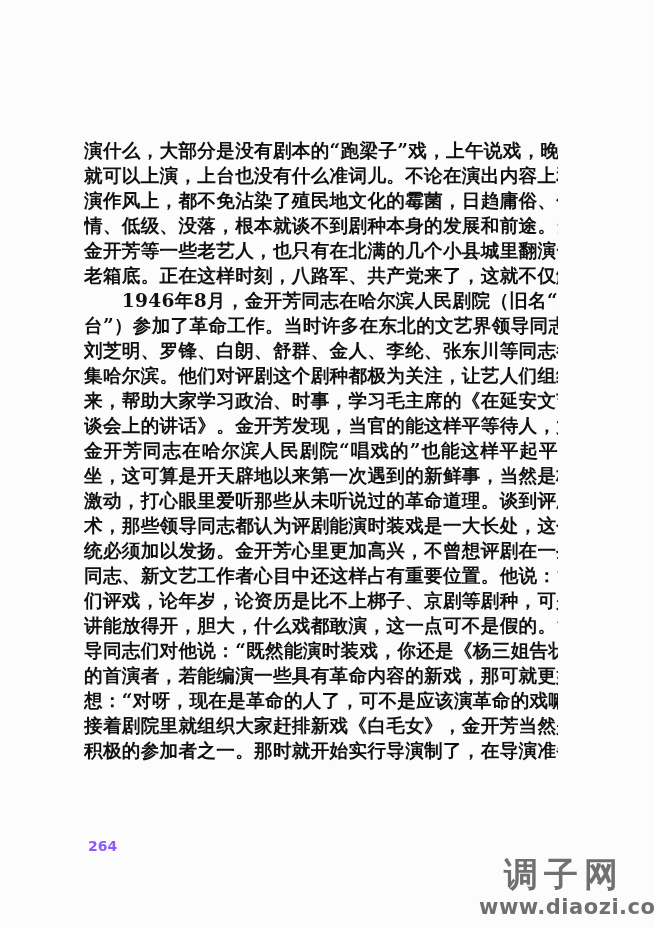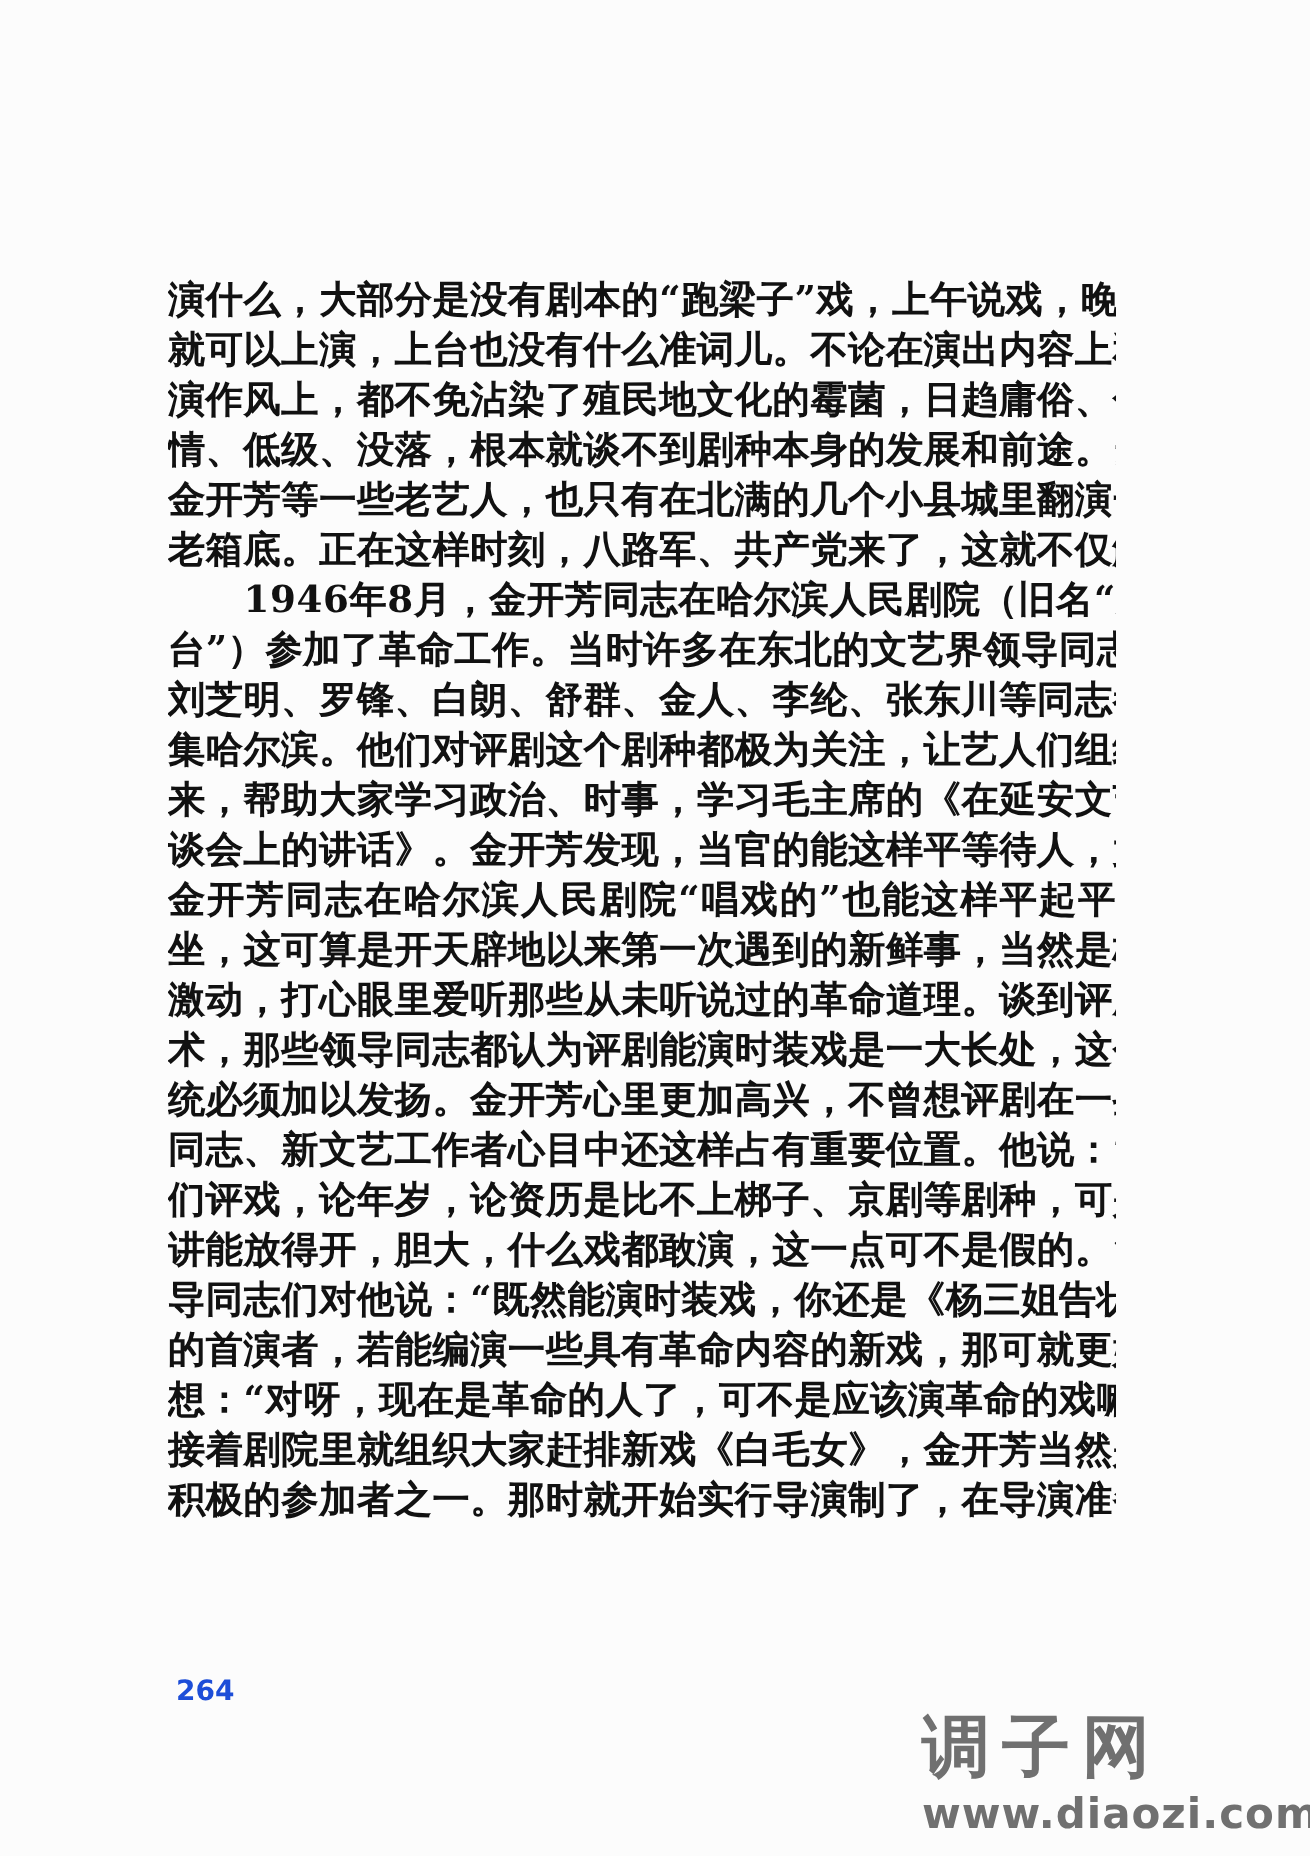--- a/index.html
+++ b/index.html
@@ -41,27 +41,28 @@
   .line.last {
     text-align-last: left;
   }
   .page-number {
     position: absolute;
     left: 88px;
     top: 838px;
     font-family: "DejaVu Sans", sans-serif;
     font-weight: bold;
     font-size: 14px;
-    color: #1d4ed8;
+    color: #8b5cf6;
   }
   .watermark {
     position: absolute;
-    right: 24px;
+    right: 6px;
     bottom: 8px;
     width: 170px;
+    text-align: center;
     color: #707070;
     font-family: "DejaVu Sans", sans-serif;
   }
   .watermark .wm-cn {
     font-size: 34px;
     font-weight: bold;
     letter-spacing: 6px;
     line-height: 40px;
   }
   .watermark .wm-url {

